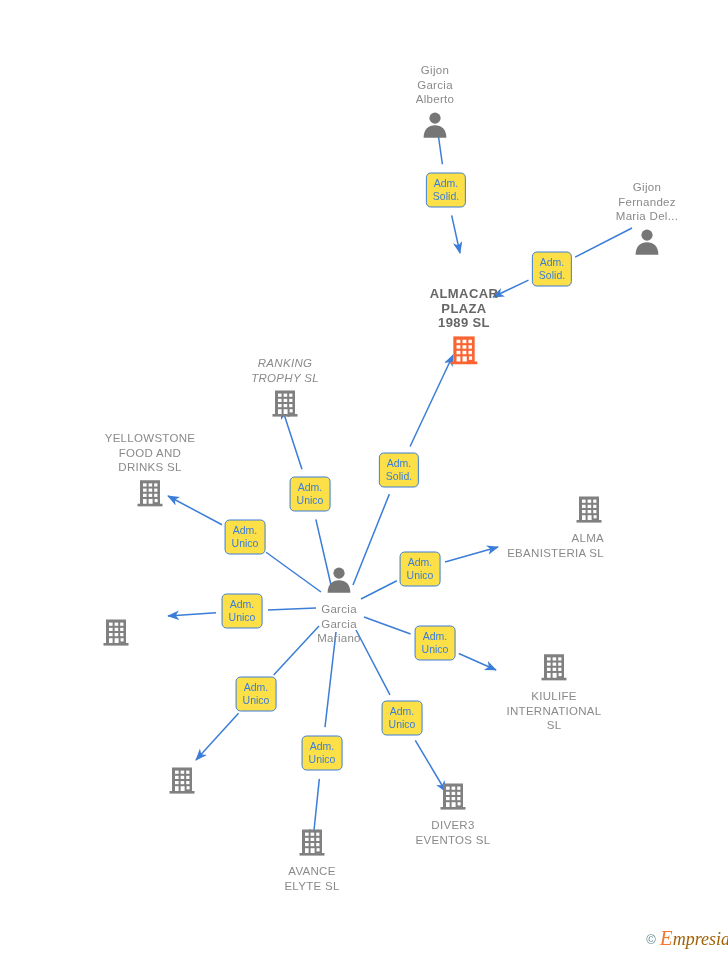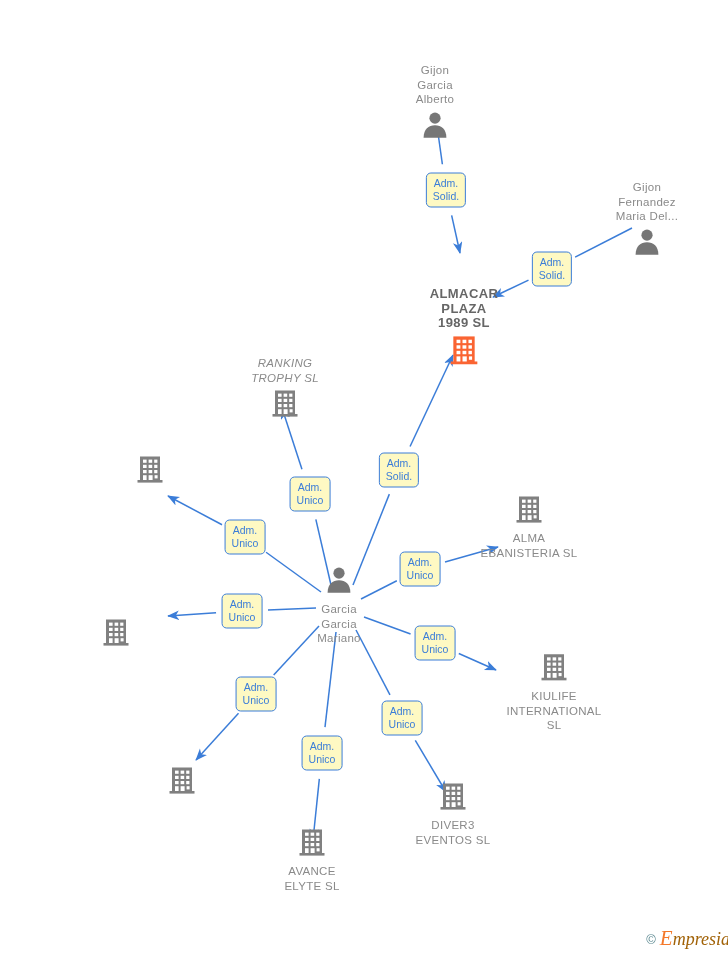--- a/index.html
+++ b/index.html
@@ -36,21 +36,21 @@
   
   .node.top .label{margin-bottom:3px;}
   
   .node.bottom .label{margin-top:3px;}
 
   .edge-label{
     position:absolute;
     transform:translate(-50%,-50%);
     border:1.4px solid #3b7dd8;
     border-radius:5px;
-    background:#fef9c3;
+    background:#fde047;
     color:#3b7dd8;
     font-size:10.5px;
     line-height:13px;
     padding:3px 6px 4px 6px;
     text-align:center;
     white-space:pre-line;
     box-sizing:border-box;
   }
 
   .watermark{
@@ -155,38 +155,41 @@
             <rect x="19.2" y="10.8" width="3.2" height="3.2" fill="#fff"></rect>
             <rect x="8" y="16" width="3.6" height="3.2" fill="#fff"></rect>
             <rect x="13.6" y="16" width="3.6" height="3.2" fill="#fff"></rect>
             <rect x="19.2" y="16" width="3.2" height="3.2" fill="#fff"></rect>
             <rect x="8" y="21.2" width="3.6" height="4.8" fill="#fff"></rect>
             <rect x="13.6" y="21.2" width="4" height="4.8" fill="#fff"></rect>
             <rect x="19.6" y="21.2" width="3" height="3.2" fill="#fff"></rect>
           </svg></span>
       </div>
       <div class="node company top" style="left: 134px; top: 471px;">
-        <span class="icon"><svg width="30" height="30" viewBox="0 0 30 30" aria-hidden="true">
-            <rect x="5" y="2.5" width="20" height="24" fill="#808080"></rect>
-            <rect x="2.5" y="26" width="25" height="2.6" fill="#808080"></rect>
-            <rect x="8" y="5.6" width="3.6" height="3.2" fill="#fff"></rect>
-            <rect x="13.6" y="5.6" width="3.6" height="3.2" fill="#fff"></rect>
-            <rect x="19.2" y="5.6" width="3.2" height="3.2" fill="#fff"></rect>
-            <rect x="8" y="10.8" width="3.6" height="3.2" fill="#fff"></rect>
-            <rect x="13.6" y="10.8" width="3.6" height="3.2" fill="#fff"></rect>
-            <rect x="19.2" y="10.8" width="3.2" height="3.2" fill="#fff"></rect>
-            <rect x="8" y="16" width="3.6" height="3.2" fill="#fff"></rect>
-            <rect x="13.6" y="16" width="3.6" height="3.2" fill="#fff"></rect>
-            <rect x="19.2" y="16" width="3.2" height="3.2" fill="#fff"></rect>
-            <rect x="8" y="21.2" width="3.6" height="4.8" fill="#fff"></rect>
-            <rect x="13.6" y="21.2" width="4" height="4.8" fill="#fff"></rect>
-            <rect x="19.6" y="21.2" width="3" height="3.2" fill="#fff"></rect>
-          </svg></span>
-      </div>
-      <div class="node company bottom" style="left: 513px; top: 527px;">
+        <span class="label">YELLOWSTONE
+FOOD AND
+DRINKS  SL</span>
+        <span class="icon"><svg width="30" height="30" viewBox="0 0 30 30" aria-hidden="true">
+            <rect x="5" y="2.5" width="20" height="24" fill="#808080"></rect>
+            <rect x="2.5" y="26" width="25" height="2.6" fill="#808080"></rect>
+            <rect x="8" y="5.6" width="3.6" height="3.2" fill="#fff"></rect>
+            <rect x="13.6" y="5.6" width="3.6" height="3.2" fill="#fff"></rect>
+            <rect x="19.2" y="5.6" width="3.2" height="3.2" fill="#fff"></rect>
+            <rect x="8" y="10.8" width="3.6" height="3.2" fill="#fff"></rect>
+            <rect x="13.6" y="10.8" width="3.6" height="3.2" fill="#fff"></rect>
+            <rect x="19.2" y="10.8" width="3.2" height="3.2" fill="#fff"></rect>
+            <rect x="8" y="16" width="3.6" height="3.2" fill="#fff"></rect>
+            <rect x="13.6" y="16" width="3.6" height="3.2" fill="#fff"></rect>
+            <rect x="19.2" y="16" width="3.2" height="3.2" fill="#fff"></rect>
+            <rect x="8" y="21.2" width="3.6" height="4.8" fill="#fff"></rect>
+            <rect x="13.6" y="21.2" width="4" height="4.8" fill="#fff"></rect>
+            <rect x="19.6" y="21.2" width="3" height="3.2" fill="#fff"></rect>
+          </svg></span>
+      </div>
+      <div class="node company bottom" style="left: 513px; top: 527px; text-align: right;">
         <span class="icon"><svg width="30" height="30" viewBox="0 0 30 30" aria-hidden="true">
             <rect x="5" y="2.5" width="20" height="24" fill="#808080"></rect>
             <rect x="2.5" y="26" width="25" height="2.6" fill="#808080"></rect>
             <rect x="8" y="5.6" width="3.6" height="3.2" fill="#fff"></rect>
             <rect x="13.6" y="5.6" width="3.6" height="3.2" fill="#fff"></rect>
             <rect x="19.2" y="5.6" width="3.2" height="3.2" fill="#fff"></rect>
             <rect x="8" y="10.8" width="3.6" height="3.2" fill="#fff"></rect>
             <rect x="13.6" y="10.8" width="3.6" height="3.2" fill="#fff"></rect>
             <rect x="19.2" y="10.8" width="3.2" height="3.2" fill="#fff"></rect>
             <rect x="8" y="16" width="3.6" height="3.2" fill="#fff"></rect>

